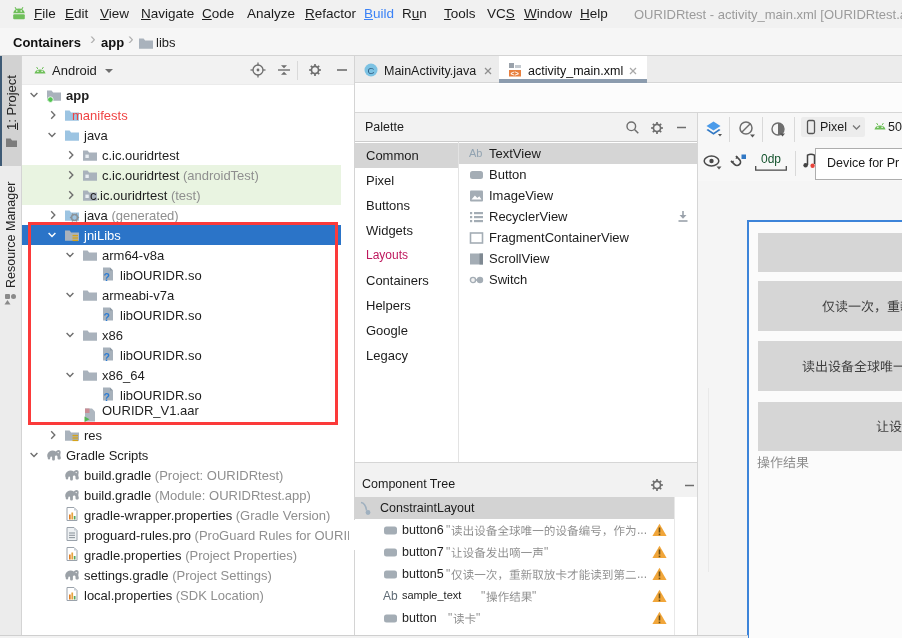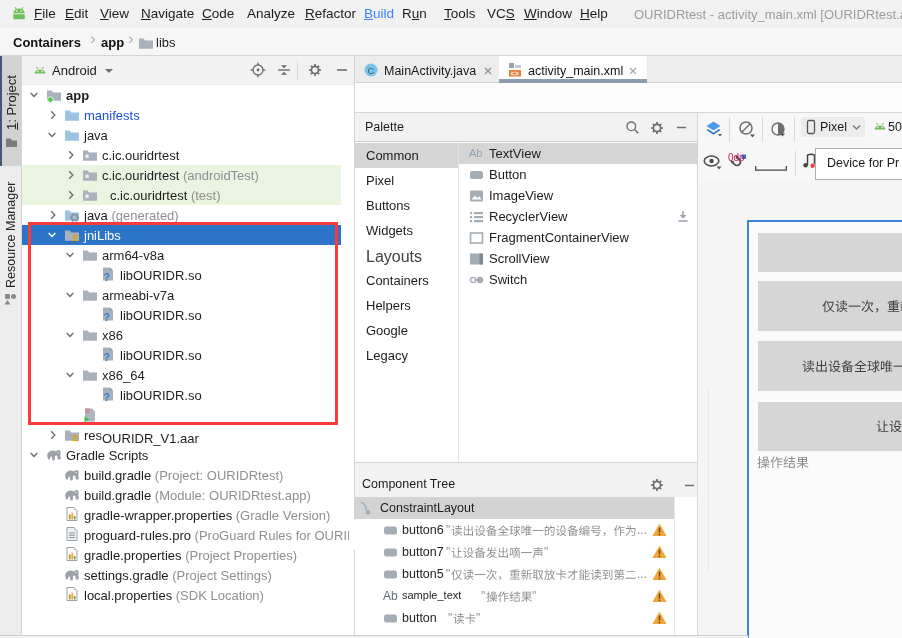--- a/index.html
+++ b/index.html
@@ -145,21 +145,21 @@
 <div class="abs" style="left:0;top:85px;height:20px;width:355px">
     <div class="abs" style="left:66px;top:3px;font-weight:bold;font-size:13px;color:#1e1e1e;white-space:nowrap">app</div>
   </div>
 <svg class="abs" style="left:48px;top:110px" width="10" height="10" viewBox="0 0 10 10">
     <path d="M3.2,1.3 L6.8,5 L3.2,8.7" fill="none" stroke="#6e6e6e" stroke-width="1.4"></path>
   </svg>
 <svg class="abs" style="left:64px;top:107px" width="16" height="16" viewBox="0 0 16 16">
     <path d="M1,3.6 h4.6 l1.5,1.9 H15 V13.8 H1 z" fill="#9cc4e2"></path>
   </svg>
 <div class="abs" style="left:0;top:105px;height:20px;width:355px">
-    <div class="abs" style="left:84px;top:3px;font-size:13px;color:#1d4ed8;white-space:nowrap">manifests</div>
+    <div class="abs" style="left:72px;top:3px;font-size:13px;color:#ef4444;white-space:nowrap">manifests</div>
   </div>
 <svg class="abs" style="left:47px;top:130px" width="10" height="10" viewBox="0 0 10 10">
     <path d="M1.6,3 L5,6.6 L8.4,3" fill="none" stroke="#6e6e6e" stroke-width="1.4"></path>
   </svg>
 <svg class="abs" style="left:64px;top:127px" width="16" height="16" viewBox="0 0 16 16">
     <path d="M1,3.6 h4.6 l1.5,1.9 H15 V13.8 H1 z" fill="#9cc4e2"></path>
   </svg>
 <div class="abs" style="left:0;top:125px;height:20px;width:355px">
     <div class="abs" style="left:84px;top:3px;font-size:13px;color:#1e1e1e;white-space:nowrap">java</div>
   </div>
@@ -184,21 +184,21 @@
     <div class="abs" style="left:102px;top:3px;font-size:13px;color:#1e1e1e;white-space:nowrap">c.ic.ouridrtest<span style="color:#8f8f8f"> (androidTest)</span></div>
   </div>
 <svg class="abs" style="left:66px;top:190px" width="10" height="10" viewBox="0 0 10 10">
     <path d="M3.2,1.3 L6.8,5 L3.2,8.7" fill="none" stroke="#6e6e6e" stroke-width="1.4"></path>
   </svg>
 <svg class="abs" style="left:82px;top:187px" width="16" height="16" viewBox="0 0 16 16">
     <path d="M1,3.6 h4.6 l1.5,1.9 H15 V13.8 H1 z" fill="#a9b2bc"></path>
     <rect x="3.4" y="7.6" width="3.4" height="3.4" fill="#e8edf2"></rect>
   </svg>
 <div class="abs" style="left:0;top:185px;height:20px;width:355px">
-    <div class="abs" style="left:110px;top:3px;font-size:13px;color:#1e1e1e;white-space:nowrap">c.ic.ouridrtest<span style="color:#8f8f8f"> (test)</span></div>
+    <div class="abs" style="left:90px;top:3px;font-size:13px;color:#1e1e1e;white-space:nowrap">c.ic.ouridrtest<span style="color:#8f8f8f"> (test)</span></div>
   </div>
 <svg class="abs" style="left:48px;top:210px" width="10" height="10" viewBox="0 0 10 10">
     <path d="M3.2,1.3 L6.8,5 L3.2,8.7" fill="none" stroke="#6e6e6e" stroke-width="1.4"></path>
   </svg>
 <svg class="abs" style="left:64px;top:207px" width="16" height="16" viewBox="0 0 16 16">
     <path d="M1,3.6 h4.6 l1.5,1.9 H15 V13.8 H1 z" fill="#9cc4e2"></path>
     <circle cx="10.5" cy="10.5" r="3" fill="none" stroke="#8b9298" stroke-width="1.6"></circle>
     <g stroke="#8b9298" stroke-width="1.4">
       <line x1="12.9" y1="10.5" x2="15.1" y2="10.5"></line>
       <line x1="11.7" y1="12.5784" x2="12.8" y2="14.4836"></line>
@@ -291,21 +291,21 @@
     <text x="3.6" y="15.4" font-family="Liberation Sans" font-weight="bold" font-size="10.5" fill="#2e7cd1">?</text>
   </svg>
 <div class="abs" style="left:0;top:385px;height:20px;width:355px">
     <div class="abs" style="left:120px;top:3px;font-size:13px;color:#1e1e1e;white-space:nowrap">libOURIDR.so</div>
   </div>
 <svg class="abs" style="left:82px;top:407px" width="16" height="16" viewBox="0 0 16 16">
     <path d="M3,1.5 h7 l3,3 V14.5 H3 z" fill="#aeb7c0"></path>
     <rect x="3" y="1.5" width="4.5" height="4.5" fill="#c98d95"></rect>
     <path d="M2.5,9.5 l5,2.7 -5,2.7 z" fill="#52b553"></path>
   </svg>
-<div class="abs" style="left:0;top:428px;height:20px;width:283px">
+<div class="abs" style="left:0;top:400px;height:20px;width:283px">
     <div class="abs" style="left:102px;top:3px;font-size:13px;color:#1e1e1e;white-space:nowrap">OURIDR_V1.aar</div>
   </div>
 <svg class="abs" style="left:48px;top:430px" width="10" height="10" viewBox="0 0 10 10">
     <path d="M3.2,1.3 L6.8,5 L3.2,8.7" fill="none" stroke="#6e6e6e" stroke-width="1.4"></path>
   </svg>
 <svg class="abs" style="left:64px;top:427px" width="16" height="16" viewBox="0 0 16 16">
     <path d="M1,3.6 h4.6 l1.5,1.9 H15 V13.8 H1 z" fill="#a9b2bc"></path>
     <g stroke="#d6a319" stroke-width="1.4">
       <line x1="8.5" y1="8.6" x2="14" y2="8.6"></line>
       <line x1="8.5" y1="11" x2="14" y2="11"></line>
@@ -446,21 +446,21 @@
     </g>
   </svg>
 <svg class="abs" style="left:675px;top:121px" width="13" height="13" viewBox="0 0 13 13">
     <line x1="2" y1="6.5" x2="11" y2="6.5" stroke="#6e6e6e" stroke-width="1.5"></line>
   </svg>
 <div class="abs" style="left:355px;top:143px;width:103px;height:25px;background:#d5d5d5"></div>
 <div class="abs" style="left:366px;top:148px;font-size:13px;color:#1c1c1c">Common</div>
 <div class="abs" style="left:366px;top:173px;font-size:13px;color:#1c1c1c">Pixel</div>
 <div class="abs" style="left:366px;top:198px;font-size:13px;color:#1c1c1c">Buttons</div>
 <div class="abs" style="left:366px;top:223px;font-size:13px;color:#1c1c1c">Widgets</div>
-<div class="abs" style="left:366px;top:248px;font-size:16px;color:#404040">Layouts</div>
+<div class="abs" style="left:366px;top:248px;font-size:12px;color:#be185d">Layouts</div>
 <div class="abs" style="left:366px;top:273px;font-size:13px;color:#1c1c1c">Containers</div>
 <div class="abs" style="left:366px;top:298px;font-size:13px;color:#1c1c1c">Helpers</div>
 <div class="abs" style="left:366px;top:323px;font-size:13px;color:#1c1c1c">Google</div>
 <div class="abs" style="left:366px;top:348px;font-size:13px;color:#1c1c1c">Legacy</div>
 <div class="sep" style="left:458px;top:142px;height:320px;background:#e3e3e3"></div>
 <div class="abs" style="left:459px;top:143px;width:238px;height:21px;background:#d5d5d5"></div>
 <svg class="abs" style="left:469px;top:146px" width="16" height="16" viewBox="0 0 16 16">
     <text x="0" y="11" font-size="11" font-family="Liberation Sans" fill="#92a3b1">Ab</text>
   </svg>
 <div class="abs" style="left:489px;top:146px;font-size:13px;color:#1c1c1c">TextView</div>
@@ -693,21 +693,21 @@
     <path d="M13.5,12.5 h5 l-2.5,3 z" fill="#555"></path>
   </svg>
 <svg class="abs" style="left:729px;top:153px" width="18" height="17" viewBox="0 0 18 17">
     <g transform="rotate(-45 8 9)">
       <path d="M4.5,4 V9 a3.5,3.5 0 0 0 7,0 V4" fill="none" stroke="#4a4a4a" stroke-width="1.7"></path>
       <line x1="3.8" y1="5.8" x2="6.4" y2="5.8" stroke="#4a4a4a" stroke-width="1.3"></line>
       <line x1="9.6" y1="5.8" x2="12.2" y2="5.8" stroke="#4a4a4a" stroke-width="1.3"></line>
     </g>
     <rect x="12.5" y="1.5" width="4.5" height="4.5" fill="#3178c4"></rect>
   </svg>
-<div class="abs" style="left:728px;top:152px;font-size:10px;color:#be185d">0dp</div>
+<div class="abs" style="left:761px;top:152px;font-size:12px;color:#14532d">0dp</div>
 <svg class="abs" style="left:755px;top:165px" width="32" height="7" viewBox="0 0 32 7">
     <path d="M0.7,1 V5.8 M31.3,1 V5.8 M0.7,5.2 H31.3" fill="none" stroke="#4a4a4a" stroke-width="1.3"></path>
   </svg>
 <div class="sep" style="left:795px;top:151px;height:25px"></div>
 <svg class="abs" style="left:802px;top:152px" width="16" height="18" viewBox="0 0 16 18">
     <path d="M5.5,13 V3.2 c2.5,-1.5 4.5,-1.5 7,0 V12" fill="none" stroke="#444" stroke-width="1.5"></path>
     <circle cx="3.6" cy="13.2" r="2.2" fill="#444"></circle>
     <circle cx="10.6" cy="13.8" r="2.2" fill="#e8453c"></circle>
   </svg>
 <div class="abs" style="left:815px;top:148px;width:120px;height:32px;background:#ffffff;border:1px solid #adadad;z-index:30"></div>

